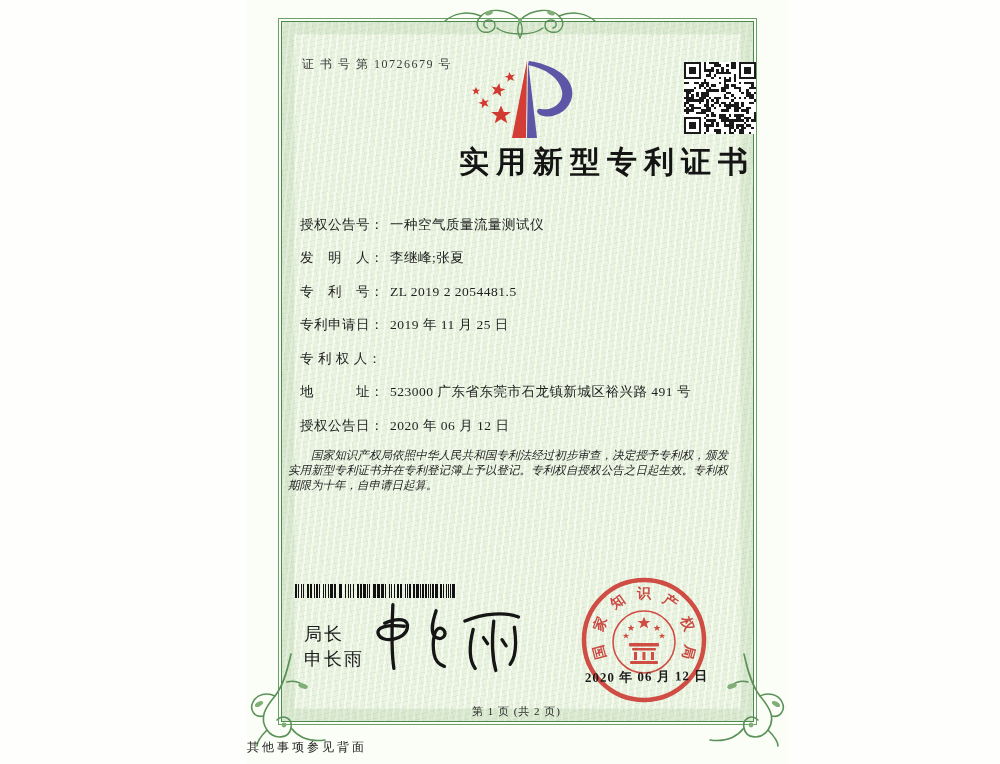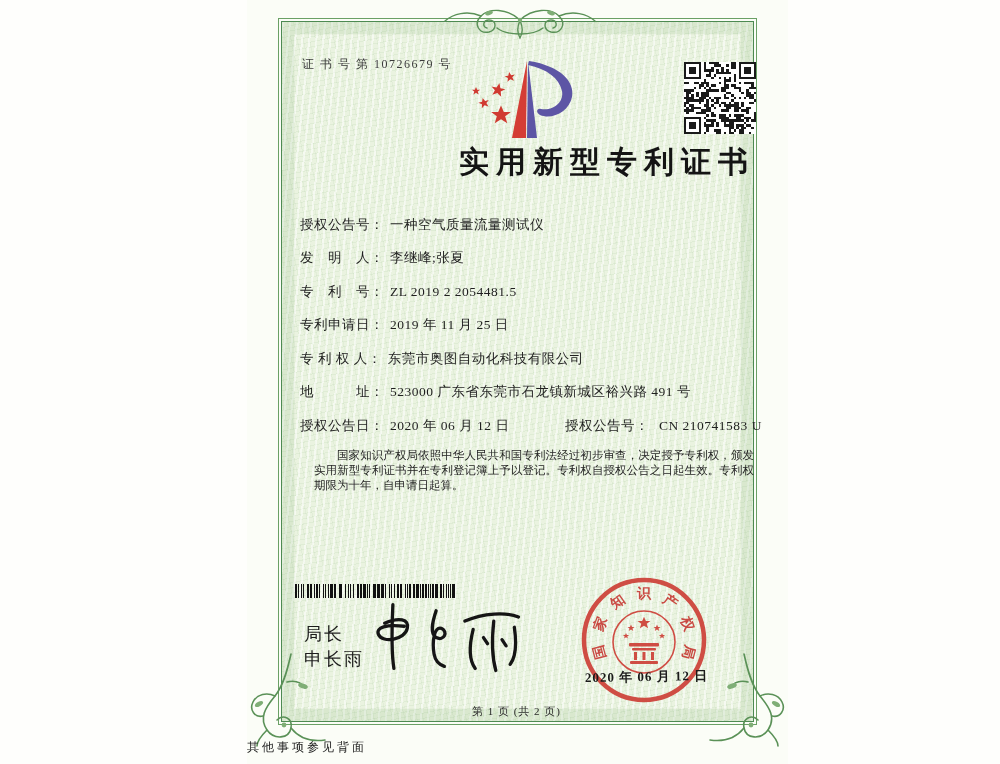--- a/index.html
+++ b/index.html
@@ -18,22 +18,22 @@
   .cert-no{position:absolute;left:55px;top:56px;font-size:12px;letter-spacing:1.5px;color:#3a3a3a;}
   .logo{position:absolute;left:220px;top:58px;width:116px;height:86px;}
   .qr{position:absolute;left:437px;top:62px;width:72px;height:72px;background:#fff;}
   .title{position:absolute;left:31px;top:142px;width:477px;text-align:right;
          font-size:30px;font-weight:700;letter-spacing:7px;color:#141414;}
   .fields{position:absolute;left:53px;top:208px;width:452px;}
   .f-row{position:relative;height:33.5px;display:flex;align-items:center;
          font-size:13.5px;color:#1f1f1f;letter-spacing:.5px;white-space:nowrap;}
   .f-label{margin-right:6px;}
   .pair2{position:absolute;left:265px;}
-  .paras{position:absolute;left:67px;top:448px;width:440px;font-size:11.5px;line-height:15px;
-         color:#252525;text-align:justify;}
+  .paras{position:absolute;left:41px;top:448px;width:440px;font-size:11.5px;line-height:15px;
+         color:#252525;text-align:justify;font-style:italic;}
   .paras p{margin:0;text-indent:2em;}
   .barcode{position:absolute;left:48px;top:584px;width:162px;height:14px;}
   .director{position:absolute;left:57px;top:622px;font-size:18px;color:#1c1c1c;line-height:25px;letter-spacing:2px;}
   .signature{position:absolute;left:115px;top:596px;width:175px;height:78px;}
   .seal{position:absolute;left:332px;top:575px;width:130px;height:130px;opacity:.95;}
   .seal-ring{position:absolute;left:0;top:0;width:130px;height:130px;}
   .seal-ch{position:absolute;font-size:14px;font-weight:700;color:#c8423b;
            font-family:"Liberation Serif","DejaVu Serif",serif;}
   .seal-date{position:absolute;left:338px;top:668px;font-size:13px;font-weight:700;color:#1a1a1a;
              letter-spacing:1px;transform:rotate(-1deg);z-index:5;}
@@ -440,33 +440,28 @@
       <div class="f-row">
         <span class="f-label">专　利　号：</span>
         <span class="f-value">ZL 2019 2 2054481.5</span>
       </div>
       <div class="f-row">
         <span class="f-label">专利申请日：</span>
         <span class="f-value">2019 年 11 月 25 日</span>
       </div>
       <div class="f-row">
         <span class="f-label">专 利 权 人：</span>
-        <span class="f-value">东莞市奥图自动化科技有限公司</span>
       </div>
       <div class="f-row">
         <span class="f-label">地　　　址：</span>
         <span class="f-value">523000 广东省东莞市石龙镇新城区裕兴路 491 号</span>
       </div>
       <div class="f-row">
         <span class="f-label">授权公告日：</span>
         <span class="f-value">2020 年 06 月 12 日</span>
-        <span class="pair2">
-          <span class="f-label">授权公告号：</span>
-          <span class="f-value">CN 210741583 U</span>
-        </span>
       </div>
     </div>
 
     <div class="paras">
       <p>国家知识产权局依照中华人民共和国专利法经过初步审查，决定授予专利权，颁发实用新型专利证书并在专利登记簿上予以登记。专利权自授权公告之日起生效。专利权期限为十年，自申请日起算。</p>
     </div>
 
     <svg class="barcode" id="barcode-svg" viewBox="0 0 162 14" preserveAspectRatio="none" shape-rendering="crispEdges">
         <rect x="0" y="0" width="2" height="14" fill="#111"></rect>
         <rect x="3" y="0" width="1" height="14" fill="#111"></rect>

